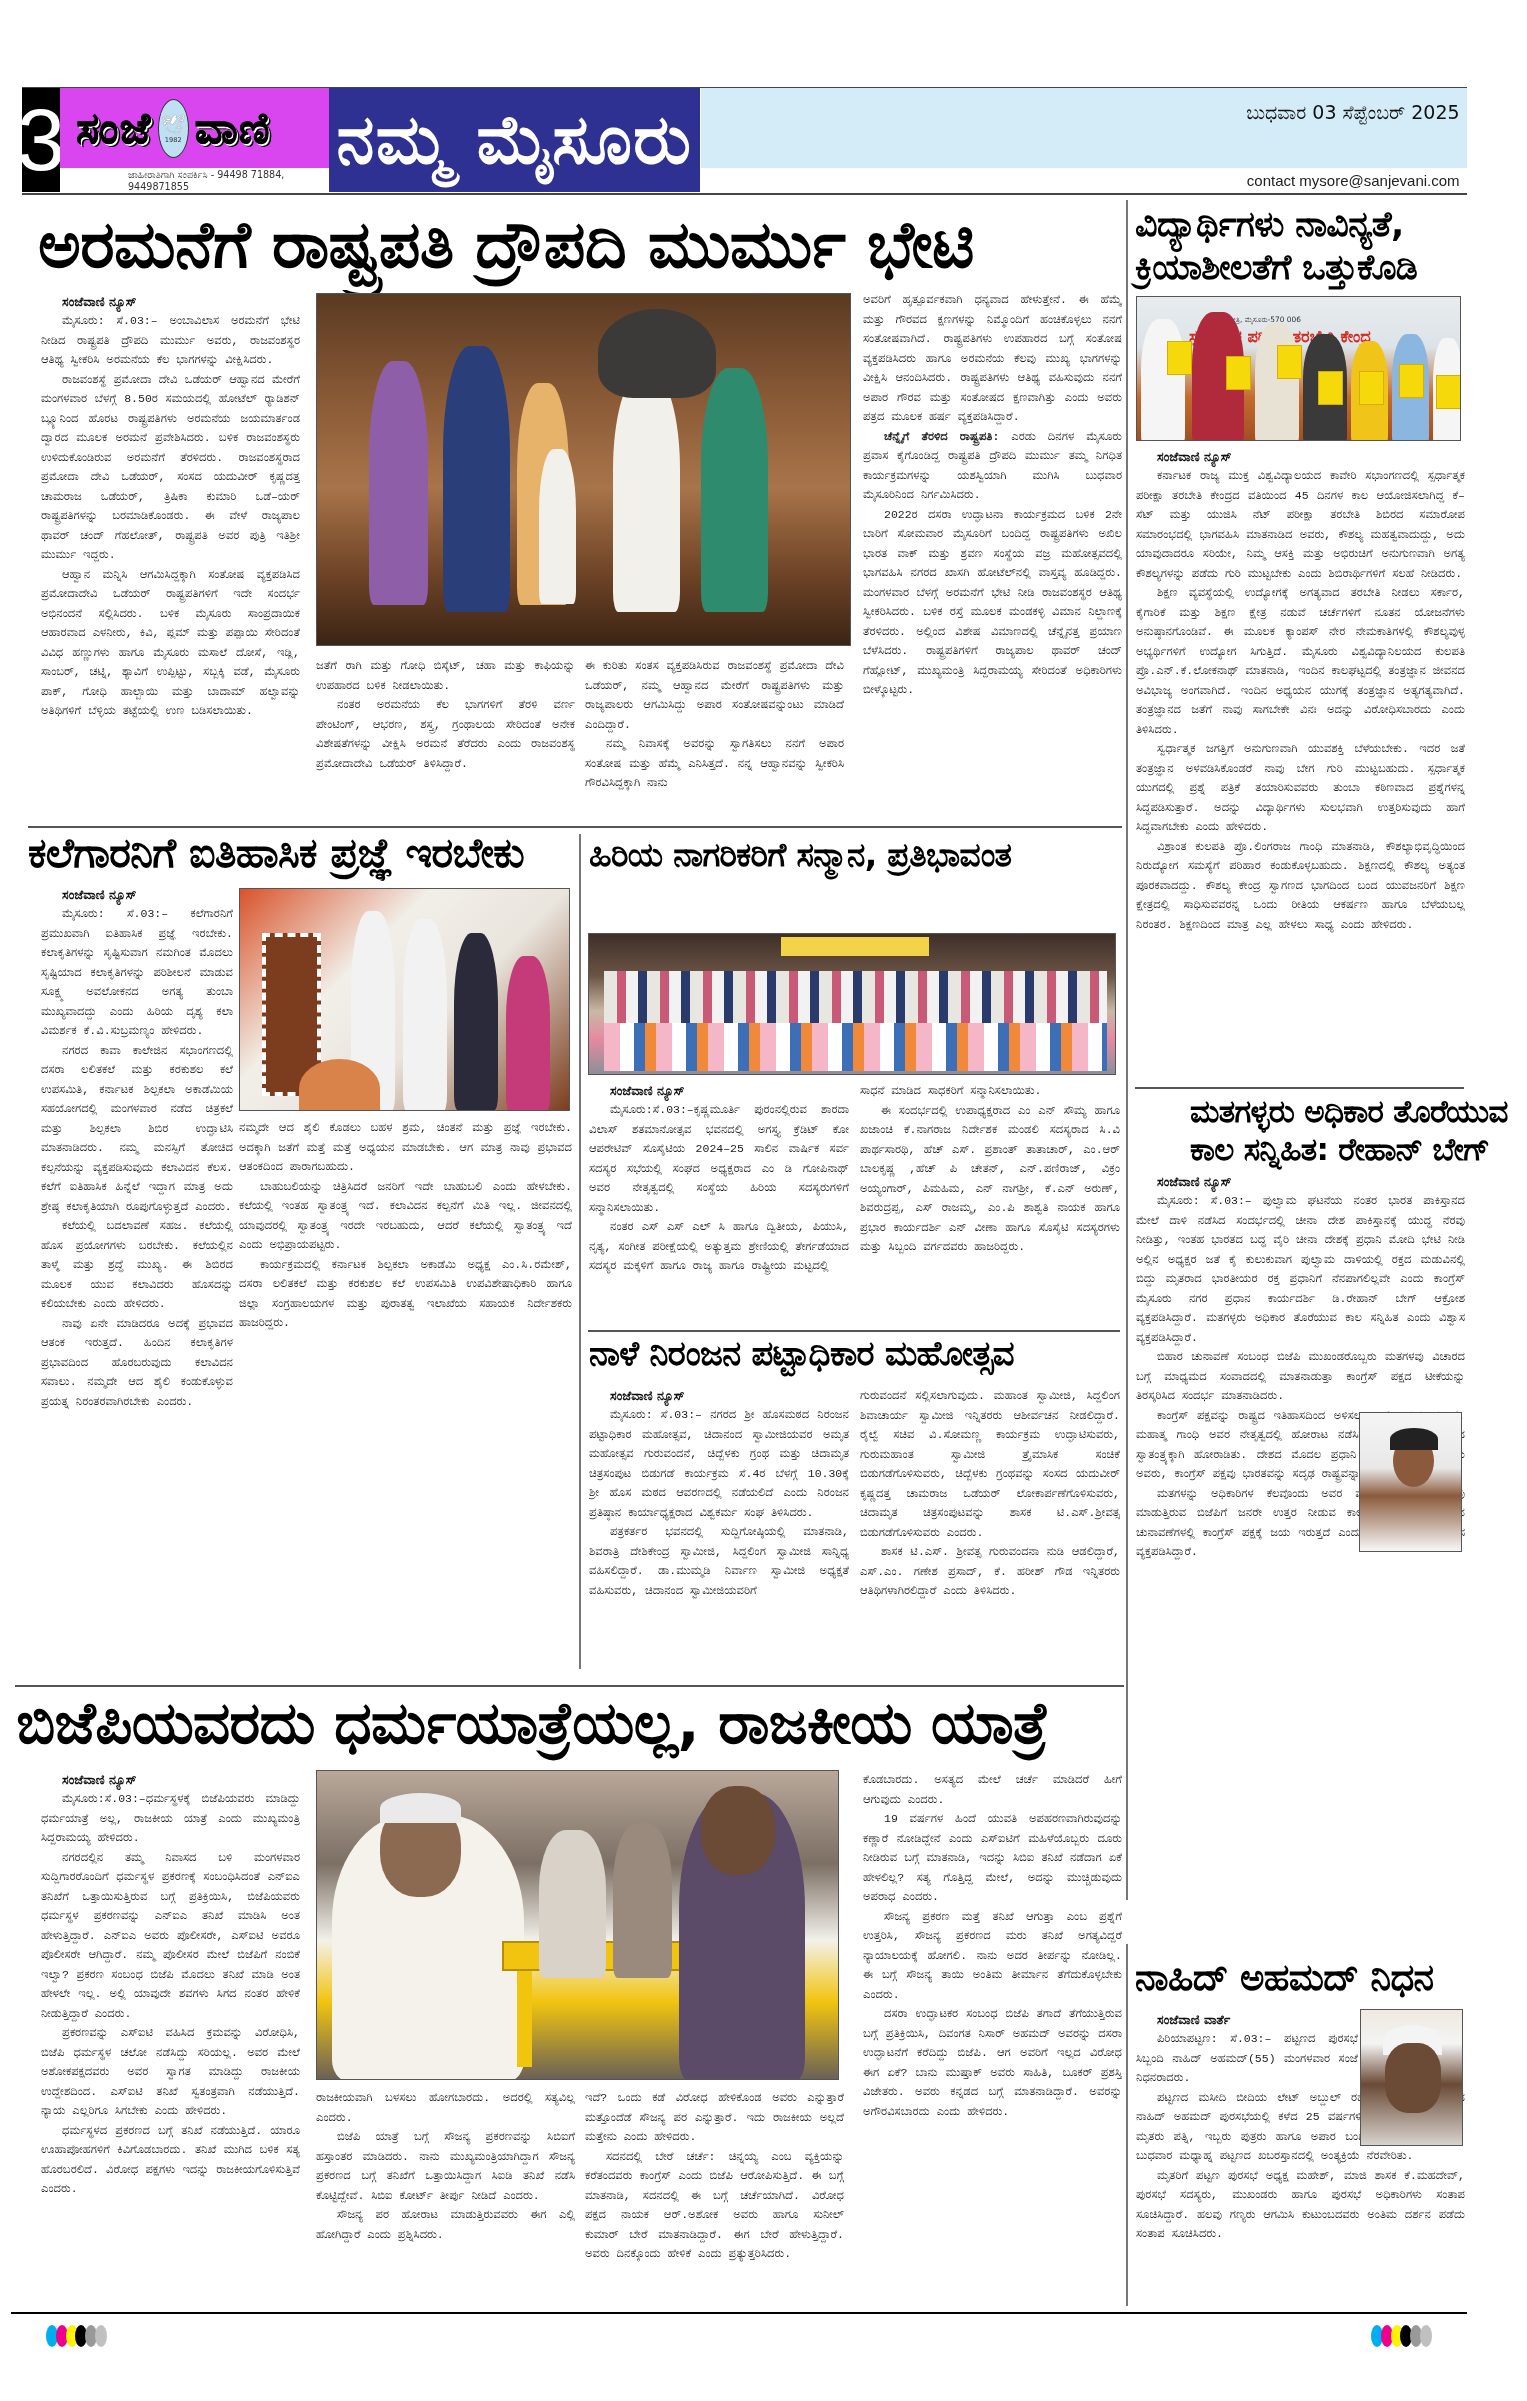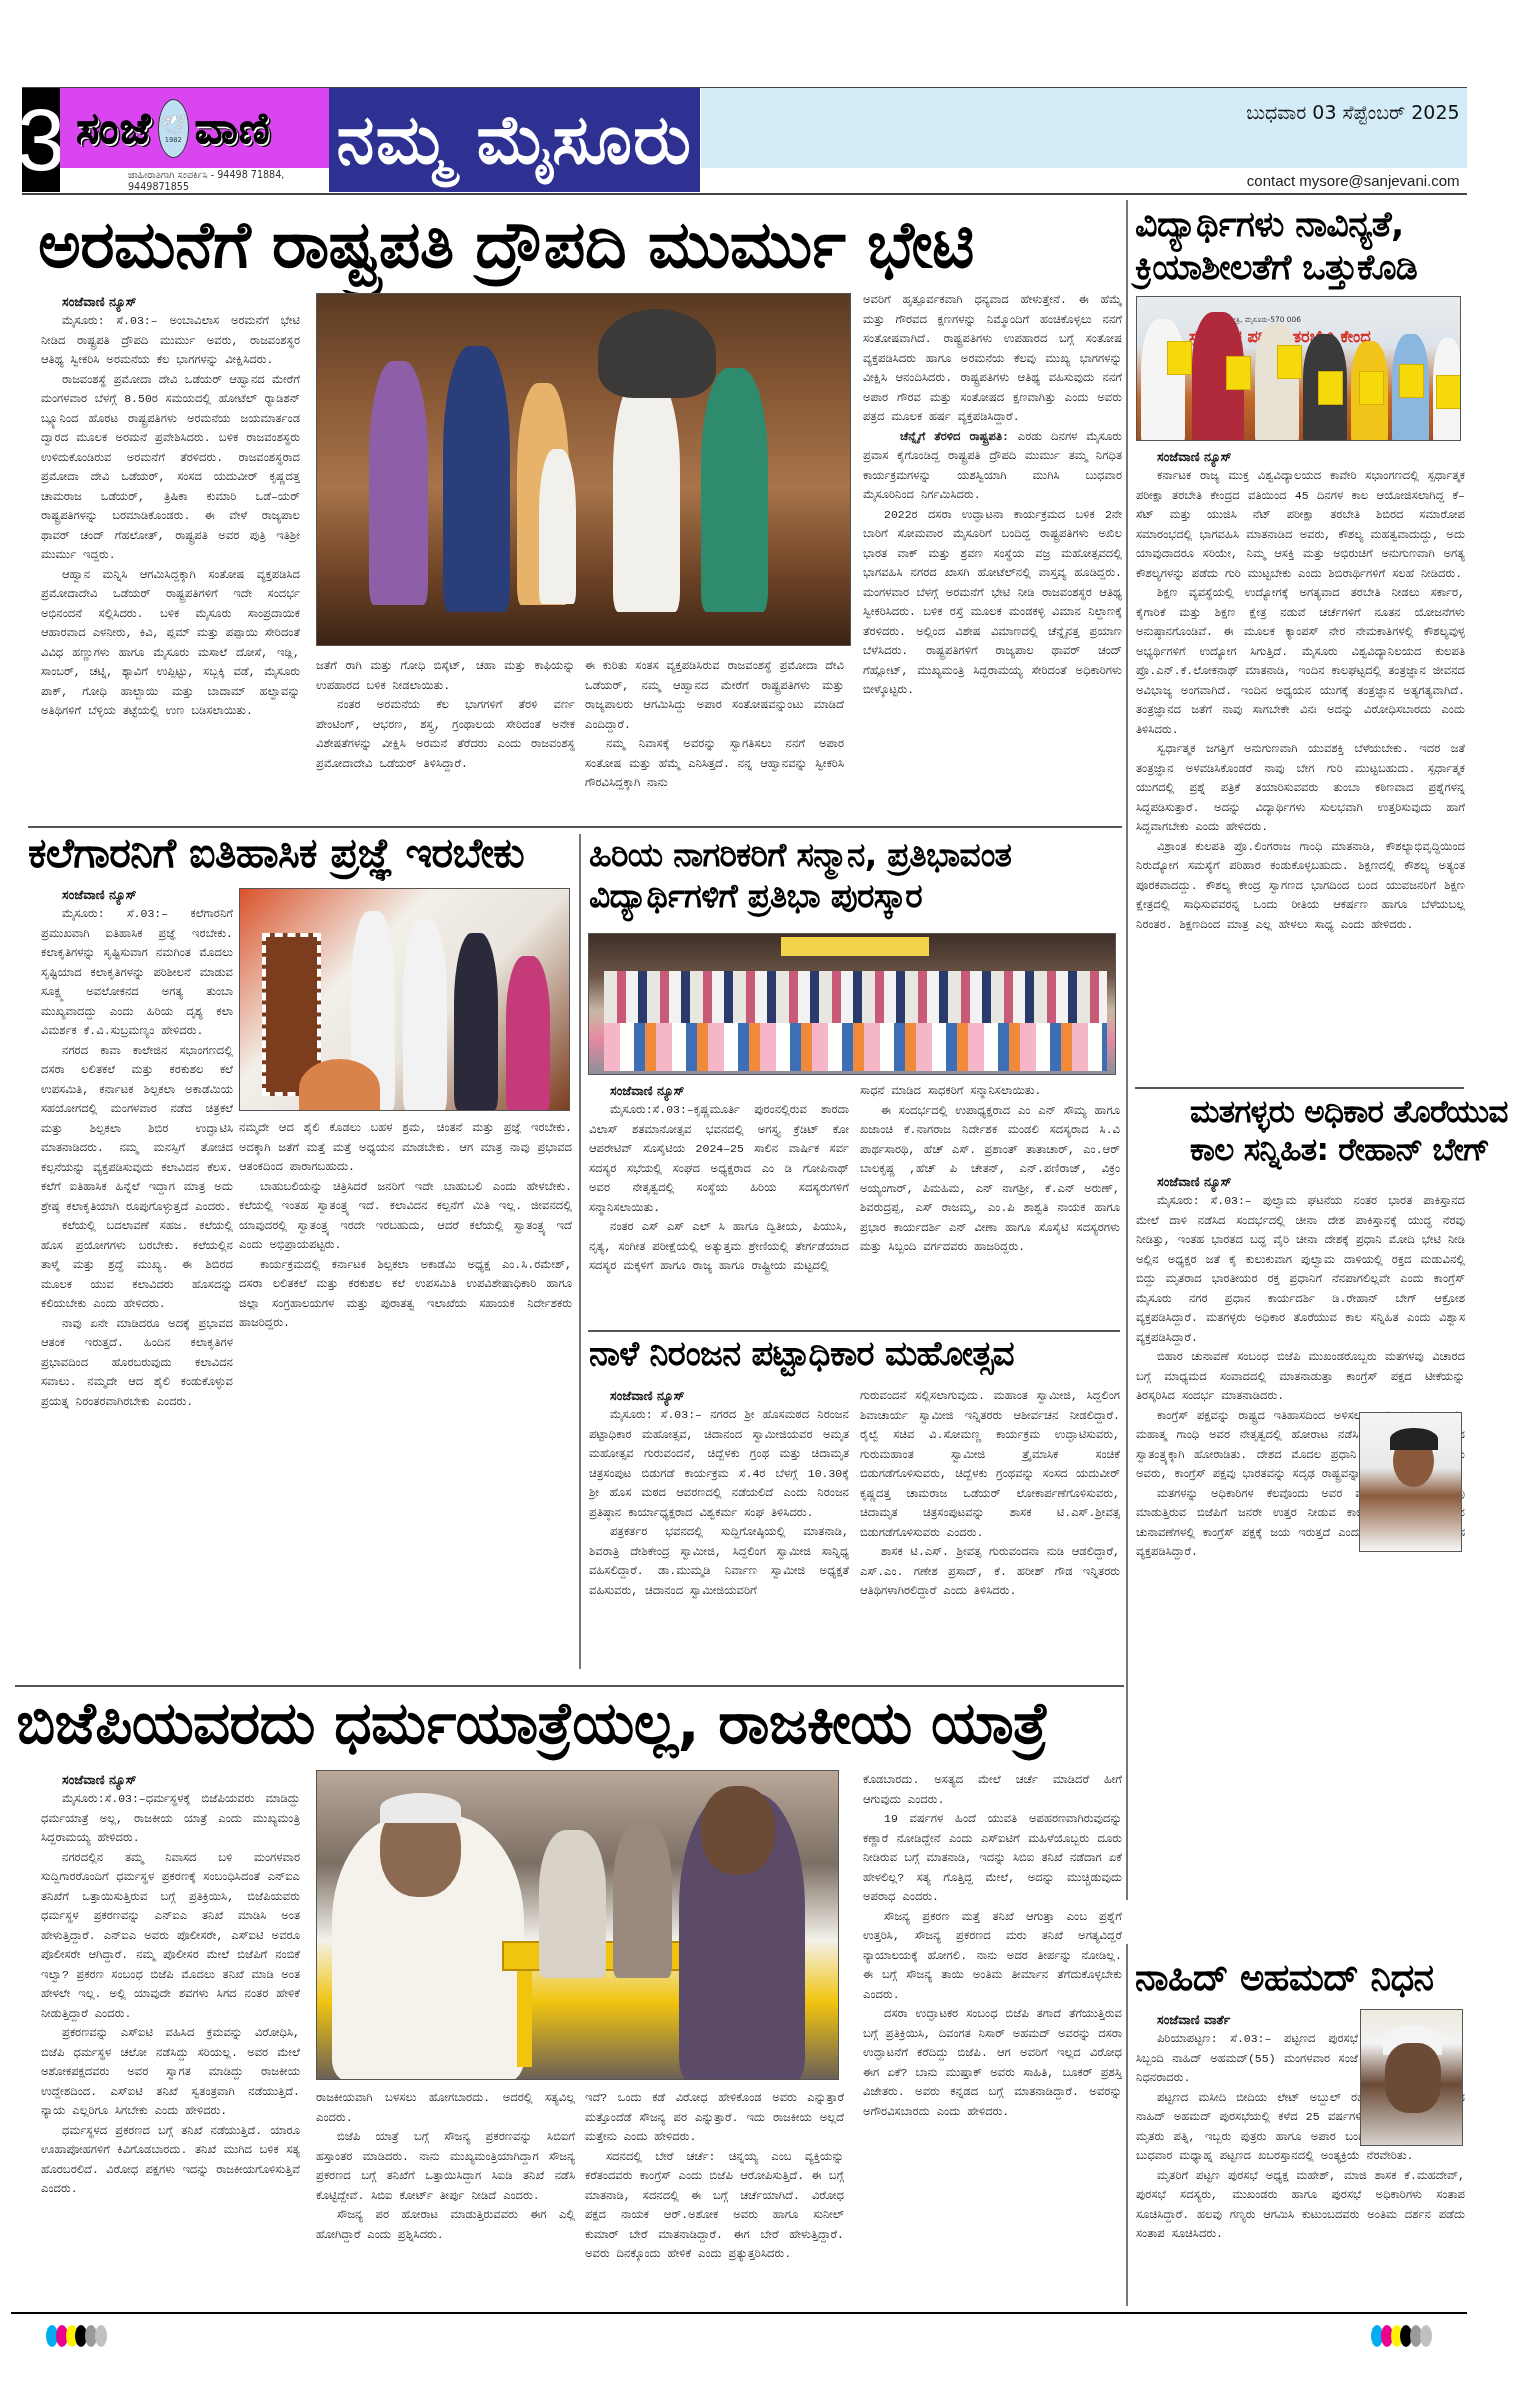--- a/index.html
+++ b/index.html
@@ -20,21 +20,21 @@
   .dateline-top { position: absolute; left: 0; top: 0; width: 100%; height: 80px; background: #d3ecf8; text-align: right; padding-right: 7.4px; padding-top: 10.3px; }
   .dateline-city { font-size: 19px; font-weight: 700; line-height: 27px; }
   .dateline-date { font-size: 19px; line-height: 28px; }
   .dateline-contact { position: absolute; right: 7.4px; top: 81px; font-family: "Liberation Sans", sans-serif; font-size: 15px; line-height: 23px; color: #222; }
 
   
   .headline { position: absolute; font-weight: 900; color: #000; line-height: 1.05; white-space: nowrap; letter-spacing: -0.7px; }
   .byline { font-weight: 700; font-size: 12.6px; line-height: 19px; padding-left: 21px; }
   .body-text { font-size: 11.5px; line-height: 19.5px; text-align: justify; color: #222; }
   .body-text p { text-indent: 21px; font-family: Liberation Mono, monospace; }
-  .body-text .lead-bold { font-weight: 700; margin-left: 16px; }
+  .body-text .lead-bold { font-weight: 700; }
   .col { position: absolute; overflow: hidden; }
   .photo { position: absolute; border: 0.7px solid #555; overflow: hidden; }
   .rule-h { position: absolute; height: 1.5px; background: #555; }
   .rule-v { position: absolute; width: 1.5px; background: #777; }
 
   
   .ph-palace { background: linear-gradient(180deg,#5a3a22 0%,#8a5a36 30%,#a8744a 55%,#6e4326 80%,#3b2414 100%); }
   .ph-launch { background: linear-gradient(180deg,#e8ecef 0%,#dce3e8 35%,#c46a2e 70%,#a25022 100%); }
   .ph-art { background: linear-gradient(135deg,#d9532b 0%,#f2efe9 35%,#e9e4dc 60%,#7c3d1f 100%); }
   .ph-students { background: linear-gradient(180deg,#3e2f28 0%,#6b5445 30%,#c9b8a6 55%,#e58aa0 75%,#8d8f9a 100%); }
@@ -207,21 +207,20 @@
     <p style="text-indent:0">ನಮ್ಮದೇ ಆದ ಶೈಲಿ ಕೊಡಲು ಬಹಳ ಶ್ರಮ, ಚಿಂತನೆ ಮತ್ತು ಪ್ರಜ್ಞೆ ಇರಬೇಕು. ಅದಕ್ಕಾಗಿ ಜತೆಗೆ ಮತ್ತೆ ಮತ್ತೆ ಅಧ್ಯಯನ ಮಾಡಬೇಕು. ಆಗ ಮಾತ್ರ ನಾವು ಪ್ರಭಾವದ ಆತಂಕದಿಂದ ಪಾರಾಗಬಹುದು.</p>
     <p>ಬಾಹುಬಲಿಯನ್ನು ಚಿತ್ರಿಸಿದರೆ ಜನರಿಗೆ ಇದೇ ಬಾಹುಬಲಿ ಎಂದು ಹೇಳಬೇಕು. ಕಲೆಯಲ್ಲಿ ಇಂತಹ ಸ್ವಾತಂತ್ರ್ಯ ಇದೆ. ಕಲಾವಿದನ ಕಲ್ಪನೆಗೆ ಮಿತಿ ಇಲ್ಲ. ಜೀವನದಲ್ಲಿ ಯಾವುದರಲ್ಲಿ ಸ್ವಾತಂತ್ರ್ಯ ಇರದೇ ಇರಬಹುದು, ಆದರೆ ಕಲೆಯಲ್ಲಿ ಸ್ವಾತಂತ್ರ್ಯ ಇದೆ ಎಂದು ಅಭಿಪ್ರಾಯಪಟ್ಟರು.</p>
     <p>ಕಾರ್ಯಕ್ರಮದಲ್ಲಿ ಕರ್ನಾಟಕ ಶಿಲ್ಪಕಲಾ ಅಕಾಡೆಮಿ ಅಧ್ಯಕ್ಷ ಎಂ.ಸಿ.ರಮೇಶ್, ದಸರಾ ಲಲಿತಕಲೆ ಮತ್ತು ಕರಕುಶಲ ಕಲೆ ಉಪಸಮಿತಿ ಉಪವಿಶೇಷಾಧಿಕಾರಿ ಹಾಗೂ ಜಿಲ್ಲಾ ಸಂಗ್ರಹಾಲಯಗಳ ಮತ್ತು ಪುರಾತತ್ವ ಇಲಾಖೆಯ ಸಹಾಯಕ ನಿರ್ದೇಶಕರು ಹಾಜರಿದ್ದರು.</p>
   </div>
 </div>
 
 <div class="rule-v" style="left:579px; top:834px; height:835px;"></div>
 
 <h2 class="headline" style="left:589px; top:834px; font-size:33px; line-height:41px;">
   <div>ಹಿರಿಯ ನಾಗರಿಕರಿಗೆ ಸನ್ಮಾನ, ಪ್ರತಿಭಾವಂತ</div>
-  <div>ವಿದ್ಯಾರ್ಥಿಗಳಿಗೆ ಪ್ರತಿಭಾ ಪುರಸ್ಕಾರ</div>
 </h2>
 <div class="photo ph-students" style="left:588px; top:933px; width:528px; height:142px;">
   <div style="position:absolute; left:192px; top:3px; width:148px; height:19px; background:#f3d34a;"></div>
   <div style="position:absolute; left:15px; top:37px; width:503px; height:52px; background:repeating-linear-gradient(90deg,#e8e6e0 0 13.3px,#c85a78 13.3px 22px,#f2f2f2 22px 34px,#2a3a6a 34px 43px);"></div>
   <div style="position:absolute; left:15px; top:89px; width:503px; height:48px; background:repeating-linear-gradient(90deg,#f5b6c8 0 16.3px,#ffffff 16.3px 30px,#3d6fb6 30px 41px,#f08a3a 41px 52px);"></div>
 </div>
 <div class="col" style="left:589px; top:1081px; width:260px; height:237px;">
   <div class="byline">ಸಂಜೆವಾಣಿ ನ್ಯೂಸ್</div>
   <div class="body-text">
     <p>ಮೈಸೂರು:ಸೆ.03:–ಕೃಷ್ಣಮೂರ್ತಿ ಪುರಂನಲ್ಲಿರುವ ಶಾರದಾ ವಿಲಾಸ್ ಶತಮಾನೋತ್ಸವ ಭವನದಲ್ಲಿ ಅಗಸ್ತ್ಯ ಕ್ರೆಡಿಟ್ ಕೋ ಆಪರೇಟಿವ್ ಸೊಸೈಟಿಯ 2024–25 ಸಾಲಿನ ವಾರ್ಷಿಕ ಸರ್ವ ಸದಸ್ಯರ ಸಭೆಯಲ್ಲಿ ಸಂಘದ ಅಧ್ಯಕ್ಷರಾದ ಎಂ ಡಿ ಗೋಪಿನಾಥ್ ಅವರ ನೇತೃತ್ವದಲ್ಲಿ ಸಂಸ್ಥೆಯ ಹಿರಿಯ ಸದಸ್ಯರುಗಳಿಗೆ ಸನ್ಮಾನಿಸಲಾಯಿತು.</p>

